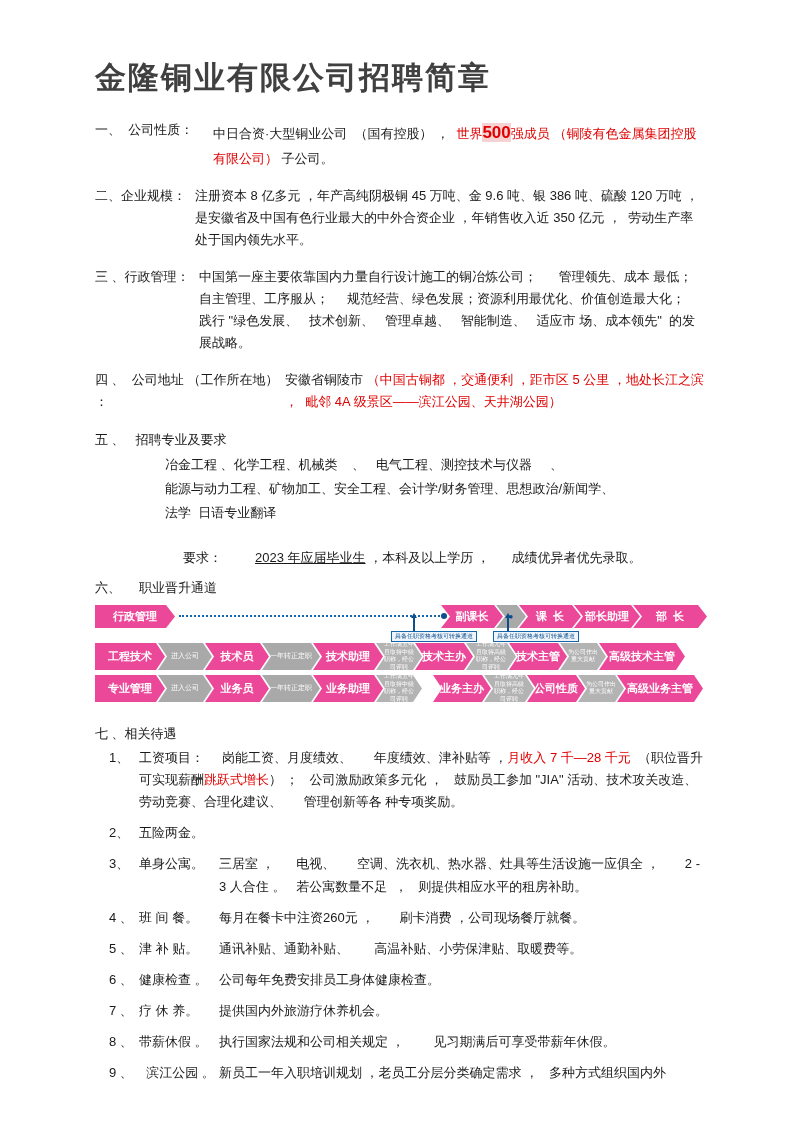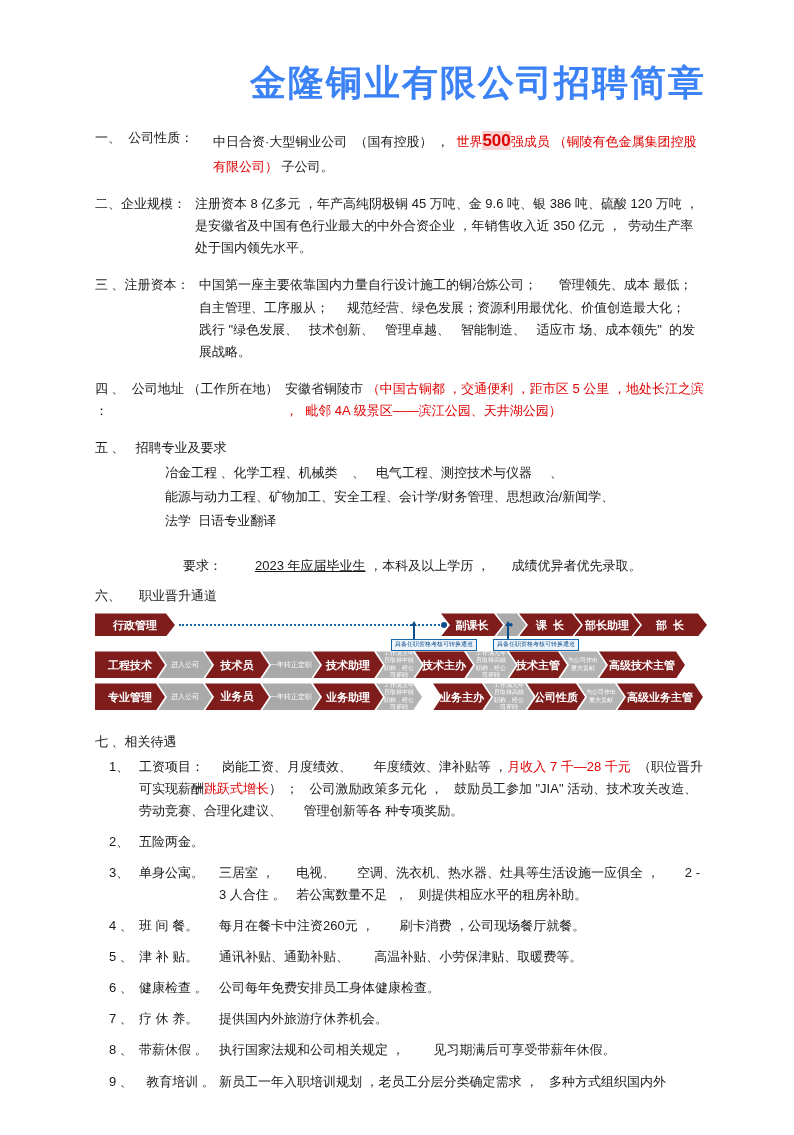--- a/index.html
+++ b/index.html
@@ -5,22 +5,22 @@
   * { margin:0; padding:0; box-sizing:border-box; }
   html,body { background:#888; }
   body { font-family:"Liberation Sans", sans-serif; }
   .page {
     width:794px; height:1135px; margin:0 auto; background:#ffffff;
     overflow:hidden; position:relative; color:#1a1a1a;
     padding:52px 88px 20px 95px;
     font-size:13px; line-height:1.7;
   }
   .doc-title {
-    text-align:right; font-size:36px; font-weight:bold; letter-spacing:2px;
-    margin-bottom:14px; color:#3b82f6;
+    text-align:left; font-size:31px; font-weight:bold; letter-spacing:2px;
+    margin-bottom:14px; color:#404040;
   }
   .sec { display:flex; margin-bottom:15px; }
   .sec-label { flex:0 0 118px; white-space:pre-wrap; }
   .sec.s2 .sec-label { flex-basis:100px; }
   .sec.s3 .sec-label { flex-basis:104px; }
   .sec.s4 .sec-label { flex-basis:190px; }
   .sec-body { flex:1; white-space:pre-wrap; }
   .red { color:#e00000; }
   .big { font-size:17px; font-weight:bold; background:#f6d2d2; }
   .ul { text-decoration:underline; }
@@ -37,21 +37,21 @@
   .d-row1 { height:23px; margin-bottom:15px; }
   .d-row2, .d-row3 { height:27px; }
   .d-row2 { margin-bottom:5px; }
   .node {
     display:flex; align-items:center; justify-content:center;
     color:#fff; flex:0 0 auto; position:relative;
     clip-path: polygon(9px 50%, 0 0, calc(100% - 9px) 0, 100% 50%, calc(100% - 9px) 100%, 0 100%);
     margin-left:-7px;
   }
   .node.first { clip-path: polygon(0 0, calc(100% - 9px) 0, 100% 50%, calc(100% - 9px) 100%, 0 100%); margin-left:0; }
-  .node.blue { background:#7f1d1d; font-weight:bold; font-size:11px; white-space:pre; }
+  .node.blue { background:#ec4899; font-weight:bold; font-size:11px; white-space:pre; }
   .node.gray { background:#a9a9a9; font-size:7px; white-space:pre; }
   .node.graydot { background:#a9a9a9; font-size:8px; color:#0d4e8c; }
   .node.note { background:#b3b3b3; font-size:6px; line-height:1.25; text-align:center; padding:1px 8px; }
   .dots { flex:1 1 auto; align-self:center; height:0; border-top:2px dotted #1565ab; margin:0 4px; position:relative; }
   .dots::after { content:""; position:absolute; right:-3px; top:-4px; width:6px; height:6px; border-radius:50%; background:#0d4e8c; }
   .callout {
     position:absolute; border:1px solid #1565ab; background:#eef4fb; color:#0d4e8c;
     font-size:6px; line-height:1.2; padding:1px 3px; white-space:nowrap;
   }
   .c1 { left:296px; top:26px; }
@@ -81,21 +81,21 @@
     <span class="sec-label">一、  公司性质：</span>
     <div class="sec-body"><span>中日合资·大型铜业公司  （国有控股） ，  </span><span class="red">世界</span><span class="red big">500</span><span class="red">强成员 （铜陵有色金属集团控股有限公司）</span><span> 子公司。</span></div>
   </div>
 
   <div class="sec s2">
     <span class="sec-label">二、企业规模：</span>
     <div class="sec-body"><span>注册资本 8 亿多元 ，年产高纯阴极铜 45 万吨、金 9.6 吨、银 386 吨、硫酸 120 万吨 ，是安徽省及中国有色行业最大的中外合资企业 ，年销售收入近 350 亿元 ，  劳动生产率处于国内领先水平。</span></div>
   </div>
 
   <div class="sec s3">
-    <span class="sec-label">三 、注册资本：</span>
+    <span class="sec-label">三 、行政管理：</span>
     <div class="sec-body"><span>中国第一座主要依靠国内力量自行设计施工的铜冶炼公司；      管理领先、成本 最低；      自主管理、工序服从；     规范经营、绿色发展；资源利用最优化、价值创造最大化；   践行 "绿色发展、   技术创新、   管理卓越、   智能制造、   适应市 场、成本领先"  的发展战略。</span></div>
   </div>
 
   <div class="sec s4">
     <span class="sec-label">四 、  公司地址 （工作所在地） ：</span>
     <div class="sec-body"><span>安徽省铜陵市 </span><span class="red">（中国古铜都 ，交通便利 ，距市区 5 公里 ，地处长江之滨 ，  毗邻 4A 级景区——滨江公园、天井湖公园）</span></div>
   </div>
 
   <div>
     <div class="heading">五 、   招聘专业及要求</div>
@@ -131,21 +131,21 @@
           <div class="node note" style="width: 46px;">工作满五年且取得中级职称，经公司评聘</div>
           <div class="node blue" style="width: 58px;">技术主办</div>
           <div class="node note" style="width: 50px;">工作满九年且取得高级职称，经公司评聘</div>
           <div class="node blue" style="width: 58px;">技术主管</div>
           <div class="node note" style="width: 46px;">为公司作出重大贡献</div>
           <div class="node blue" style="width: 86px;">高级技术主管</div>
         </div>
       <div class="d-row d-row3">
           <div class="node blue first" style="width: 70px;">专业管理</div>
           <div class="node gray" style="width: 54px;">进入公司</div>
-          <div class="node blue" style="width: 64px; font-family: Liberation Mono, monospace;">业务员</div>
+          <div class="node blue" style="width: 64px;">业务员</div>
           <div class="node gray" style="width: 58px;">一年转正定职</div>
           <div class="node blue" style="width: 70px;">业务助理</div>
           <div class="node note" style="width: 46px;">工作满五年且取得中级职称，经公司评聘</div>
           <div class="node blue" style="width: 58px; margin-left: 11px;">业务主办</div>
           <div class="node note" style="width: 50px;">工作满九年且取得高级职称，经公司评聘</div>
           <div class="node blue" style="width: 58px;">公司性质</div>
           <div class="node note" style="width: 46px;">为公司作出重大贡献</div>
           <div class="node blue" style="width: 86px;">高级业务主管</div>
         </div>
       <div class="c-line cl1"></div>
@@ -193,19 +193,19 @@
           <span class="item-label"><span>疗 休 养。</span></span>
           <div class="item-body"><span>提供国内外旅游疗休养机会。</span></div>
         </div>
         <div class="item">
           <span class="item-num">8 、</span>
           <span class="item-label"><span>带薪休假 。</span></span>
           <div class="item-body"><span>执行国家法规和公司相关规定 ，        见习期满后可享受带薪年休假。</span></div>
         </div>
         <div class="item">
           <span class="item-num">9 、</span>
-          <span class="item-label"><span>  教育培训 。</span></span>
+          <span class="item-label"><span>  滨江公园 。</span></span>
           <div class="item-body"><span>新员工一年入职培训规划 ，老员工分层分类确定需求 ，   多种方式组织国内外</span></div>
         </div>
       </div>
   </div>
 
 </div>
 
 </body></html>

